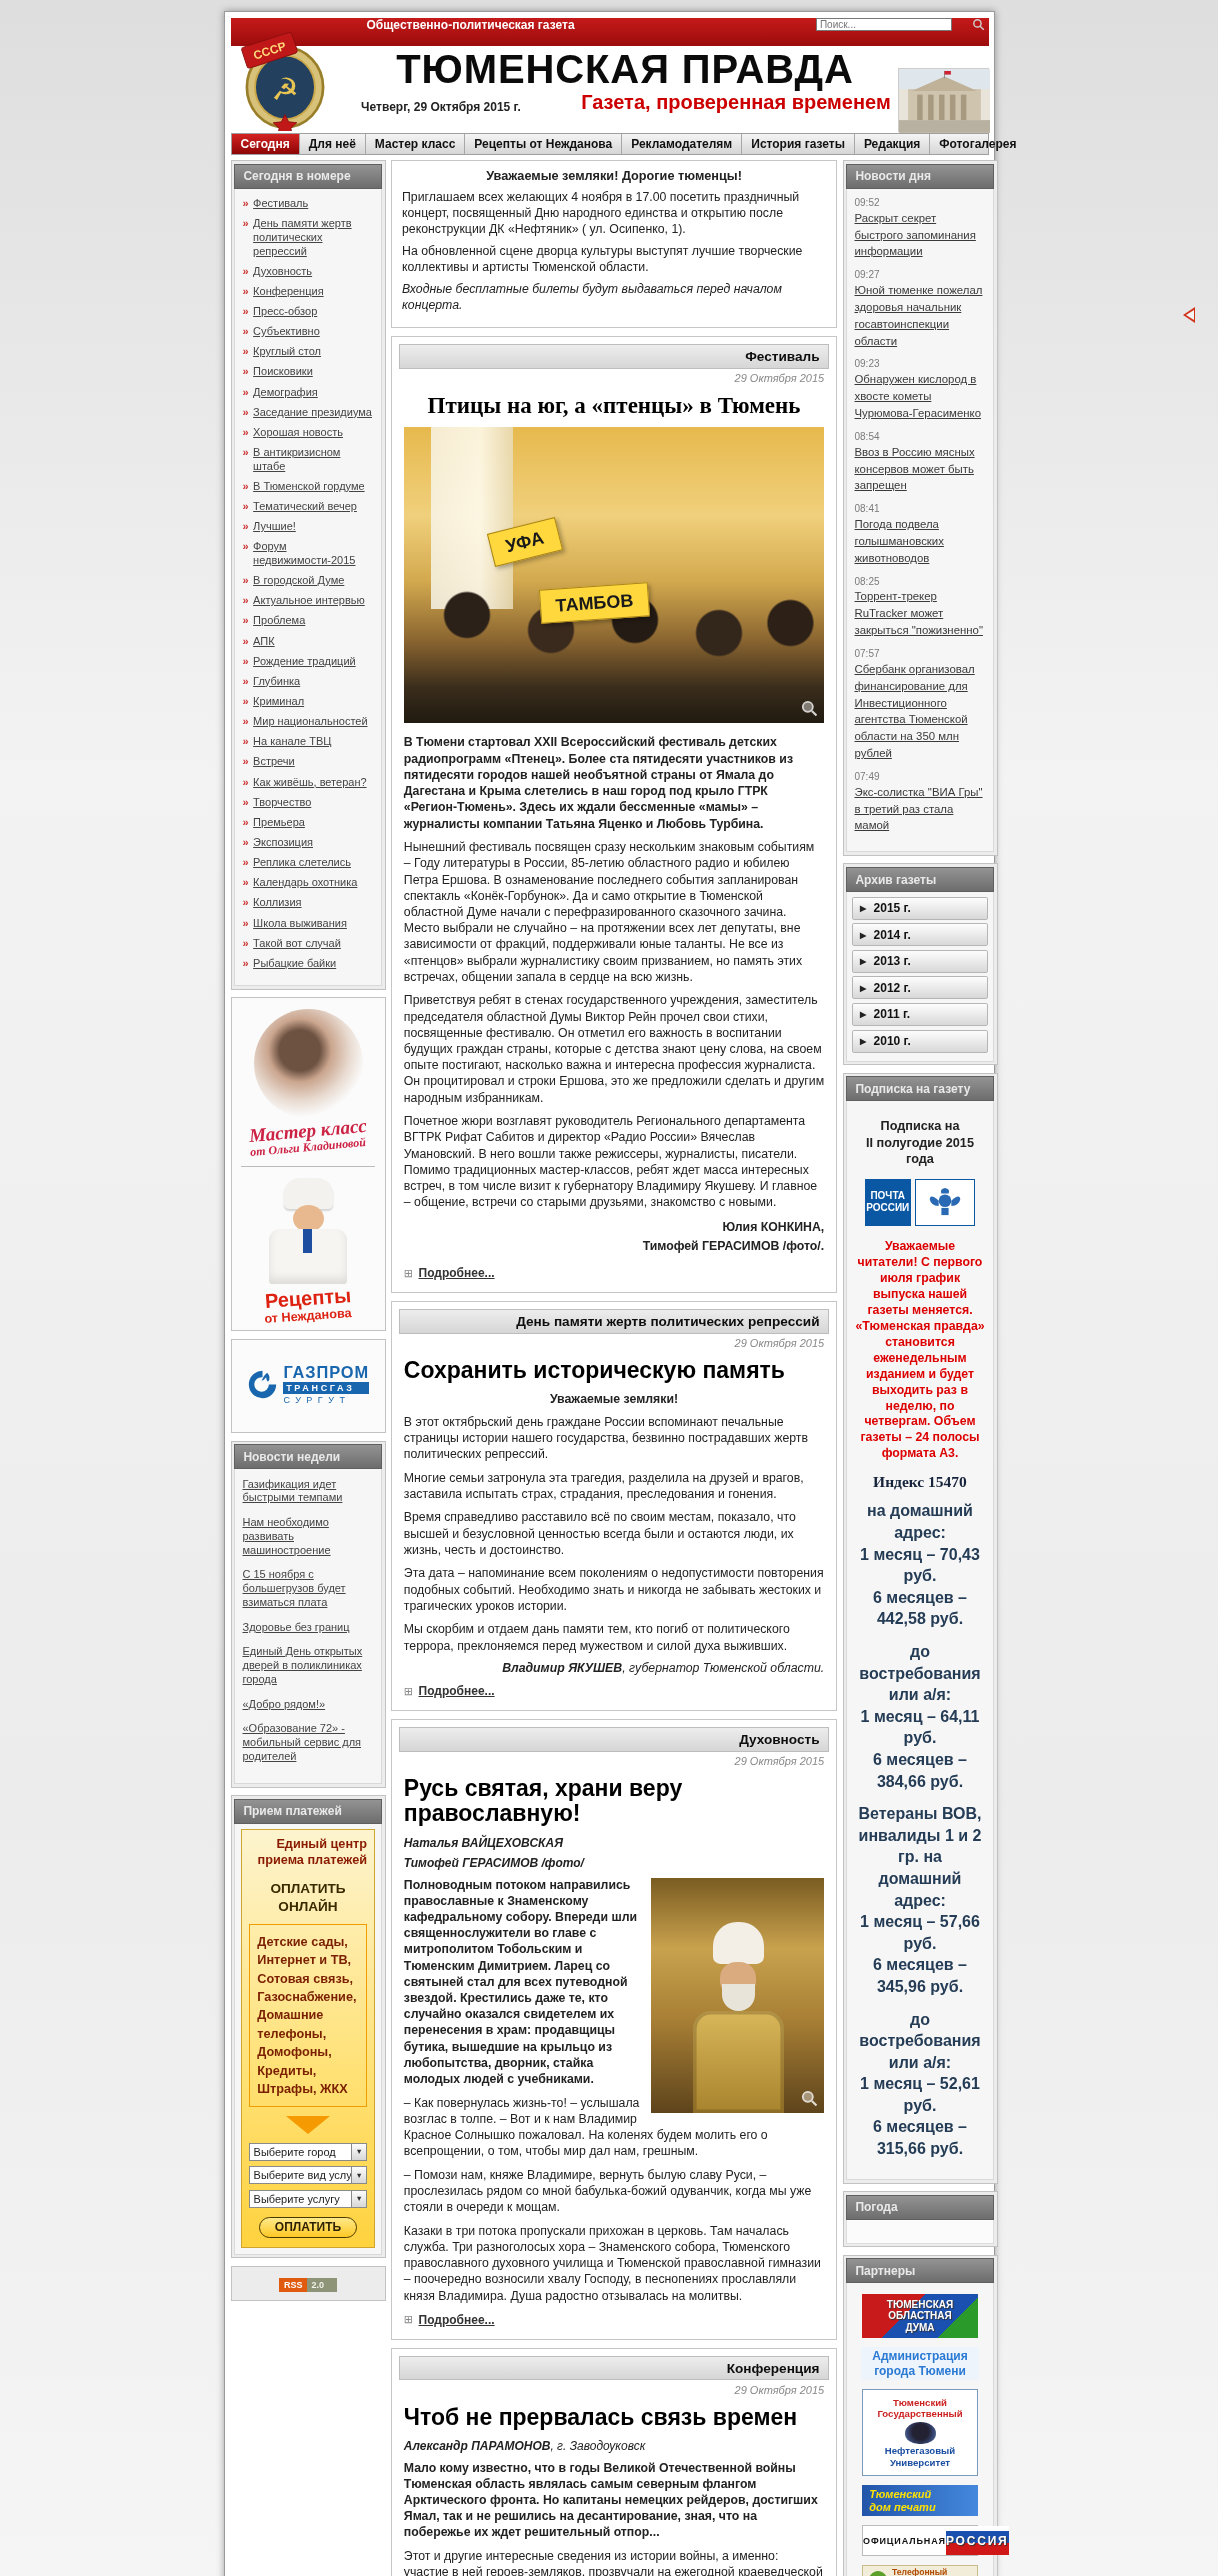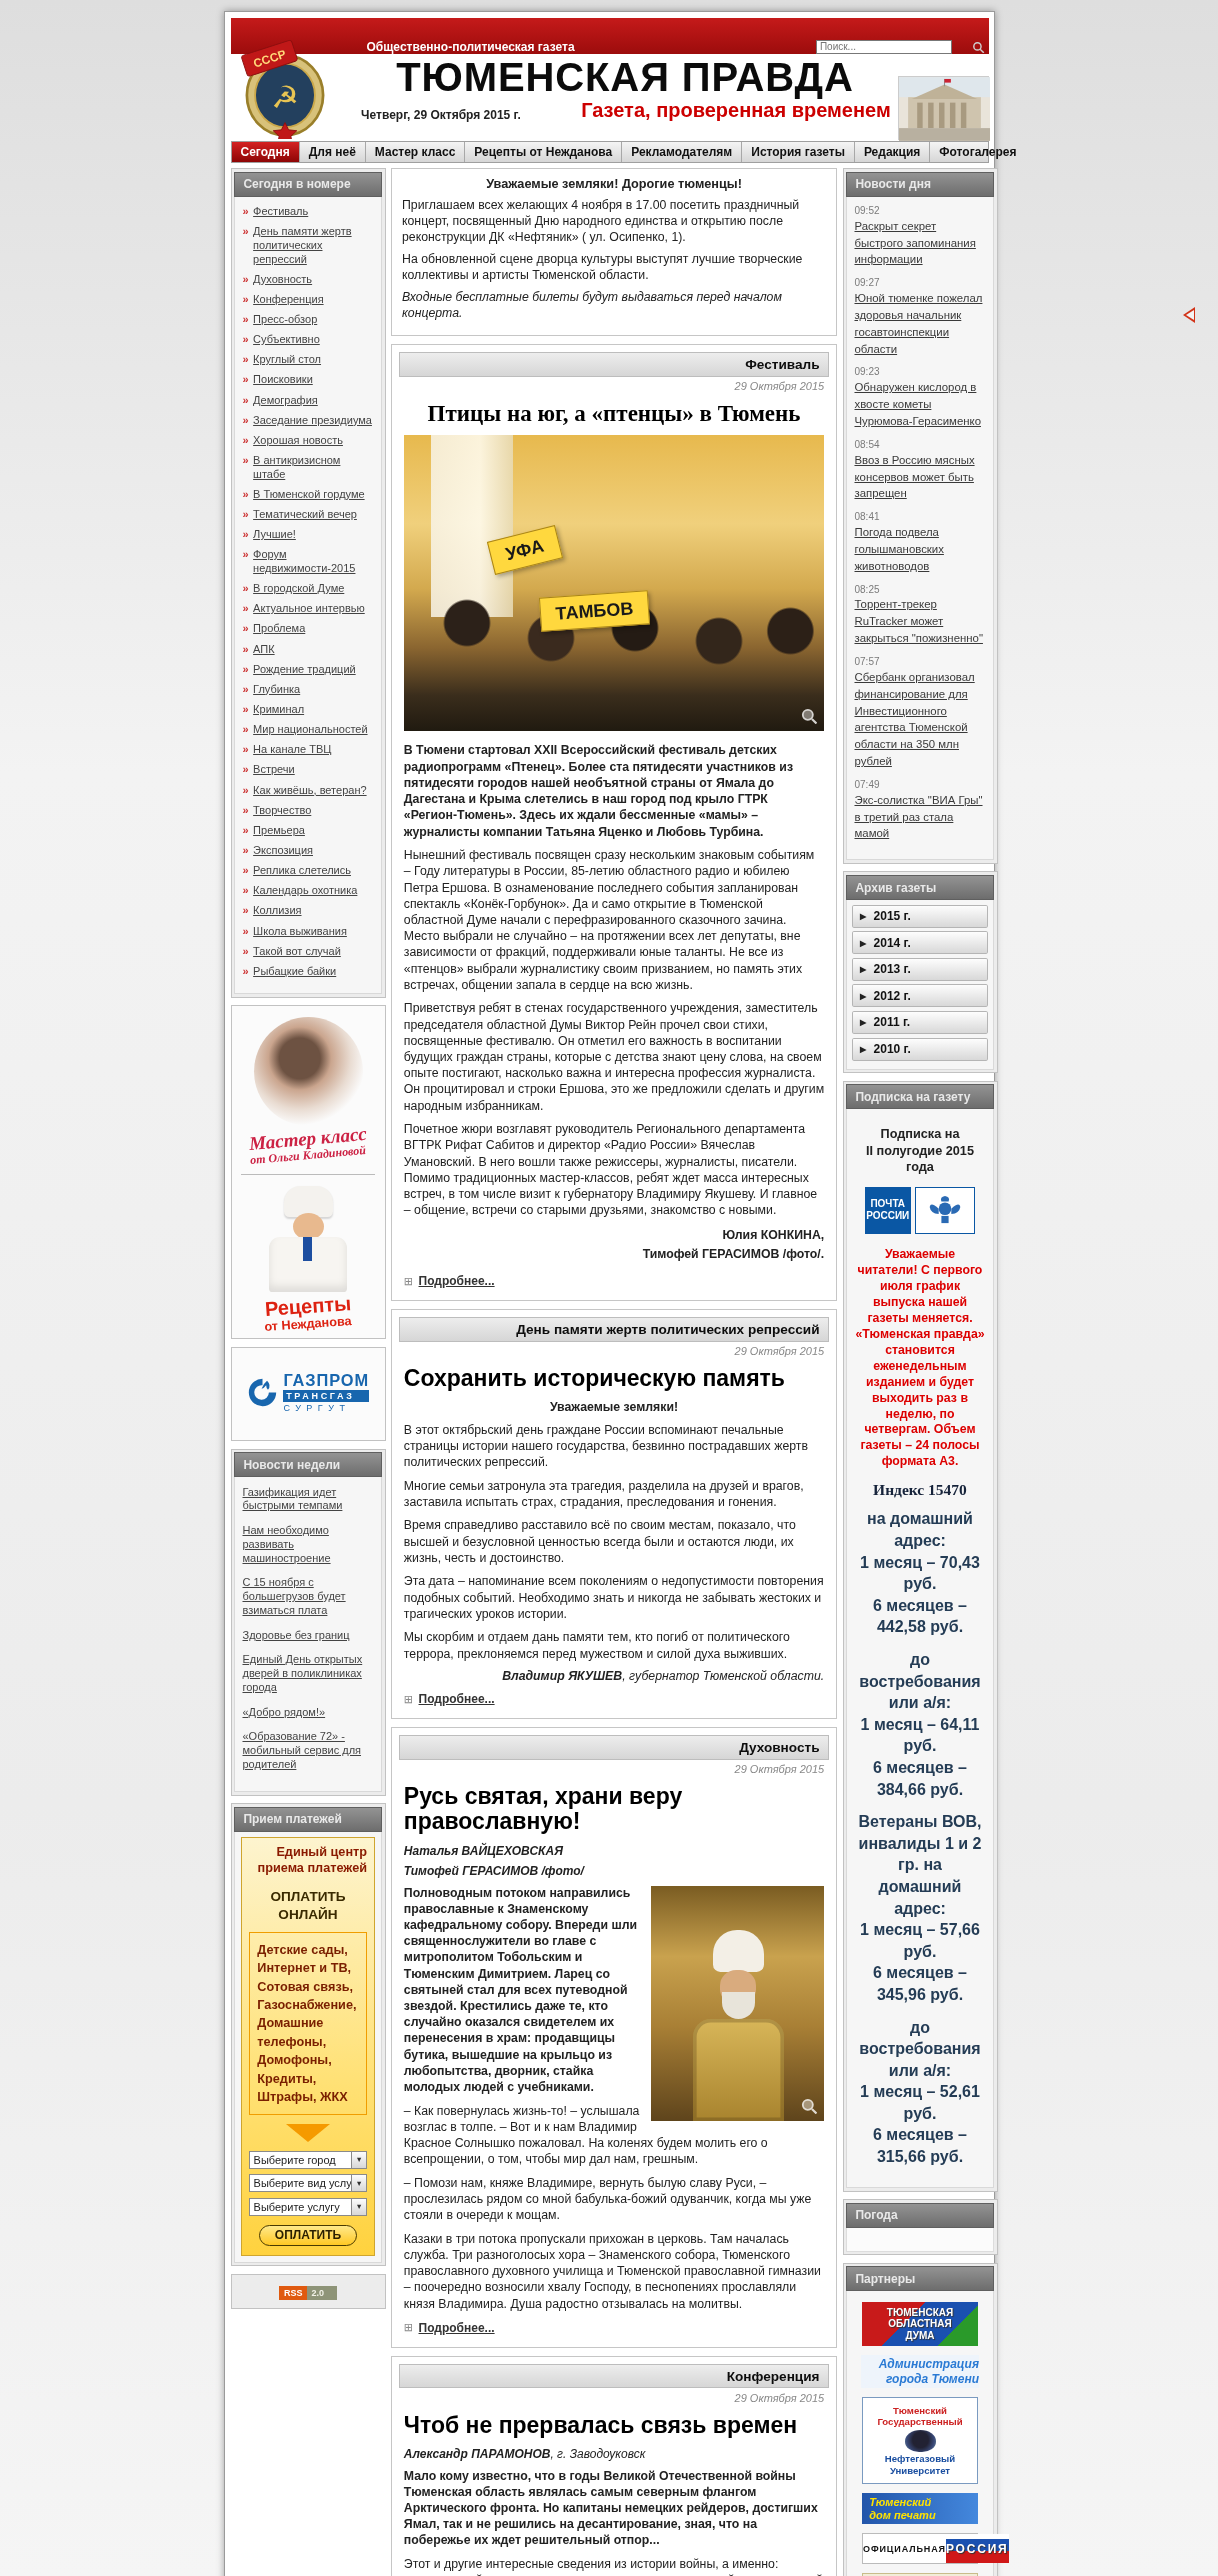--- a/index.html
+++ b/index.html
@@ -10,22 +10,22 @@
     color:#222; position:relative;
   }
   a { color:#444; }
   .container {
     width:771px; margin:11px auto 0; background:#fff;
     border:0.9px solid #9a9a9a; box-shadow:0 0 7.3px rgba(0,0,0,.35);
     padding:5.5px;
   }
   
   .topbar {
-    height:36px; background:linear-gradient(180deg,#c51a1a,#9c0c0c);
-    display:flex; align-items:flex-end; padding-left:136px; position:relative;
+    height:28px; background:linear-gradient(180deg,#c51a1a,#9c0c0c);
+    display:flex; align-items:flex-start; padding-left:136px; position:relative;
   }
   .tagline { color:#fff; font-weight:bold; font-size:12px; }
   .searchwrap { margin-left:auto; display:flex; align-items:center; gap:20px; padding-right:3.6px;}
   .searchwrap input {
     width:136px; height:13.6px; border:0.9px solid #777; font-size:10px; padding:0 2.7px;
     font-family:"Liberation Sans",sans-serif; color:#333; background:#fff;
   }
   .search-ic { width:12.7px; height:12.7px; display:inline-block; }
   
   .masthead { position:relative; height:87px; background:#fff; }
@@ -157,21 +157,21 @@
   .postbox1 { width:46px; height:47px; background:#0a57a4; color:#fff; font-weight:bold; font-size:10px; display:flex; align-items:center; justify-content:center; text-align:center; line-height:1.2; border:0.9px solid #0a57a4;}
   .postbox2 { width:60px; height:47px; background:#fff; border:1.8px solid #0a57a4; display:flex; align-items:center; justify-content:center; }
   .notice { color:#d00; font-weight:bold; font-size:12.3px; text-align:center; line-height:1.3; margin-bottom:11px; }
   .index { font-family:"Liberation Serif", serif; font-weight:bold; font-size:15.5px; text-align:center; color:#16233a; margin-bottom:9px;}
   .pricegrp { text-align:center; font-size:16px; font-weight:bold; color:#243c55; margin-bottom:11px; line-height:1.35;}
   .weather-body { height:24px; background:#fbfbfb; border:0.9px solid #ddd; border-top:none; }
   
   .partners .side-body { display:flex; flex-direction:column; align-items:center; gap:9px; padding:11px 5.5px; }
   .pb { cursor:pointer; }
   .pb-duma { width:116px; height:44px; background:linear-gradient(135deg,#c81a1a 0 40%,#1a50b0 40% 75%,#2a9a2a 75% 100%); display:flex; flex-direction:column; align-items:center; justify-content:center; color:#fff; font-weight:bold; font-size:10px; line-height:1.15; text-shadow:0.9px 0.9px 0.9px #333;}
-  .pb-admin { width:118px; height:33px; background:#eef4fb; display:flex; flex-direction:column; align-items:flex-end; justify-content:center; color:#2a7ad4; font-weight:bold; font-size:12px; line-height:1.2;font-style:italic;}
+  .pb-admin { width:118px; height:33px; background:#eef4fb; display:flex; flex-direction:column; align-items:center; justify-content:center; color:#2a7ad4; font-weight:bold; font-size:12px; line-height:1.2;}
   .pb-univ { width:116px; height:87px; background:#fff; border:0.9px solid #7a9ac0; display:flex; flex-direction:column; align-items:center; justify-content:center; text-align:center; gap:1.8px; padding:3.6px;}
   .pb-univ .u-top { color:#c22; font-size:9.6px; font-weight:bold; line-height:1.2;}
   .pb-univ .u-emb { width:31px; height:22px; border-radius:50% 50% 45% 45%; background:radial-gradient(circle at 50% 45%, #223 0 40%, #3a4a7a 70%, #8aa 100%); }
   .pb-univ .u-bot { color:#1a4ea0; font-size:9.6px; font-weight:bold; line-height:1.2;}
   .pb-dom { width:116px; height:31px; background:linear-gradient(90deg,#2255aa,#4488dd); display:flex; flex-direction:column; justify-content:center; padding-left:7.3px;}
   .pb-dom span { color:#ffe200; font-weight:bold; font-size:11px; line-height:1.15; font-style:italic;}
   .pb-rus { width:116px; height:31px; border:0.9px solid #bbb; display:flex; flex-direction:row; }
   .pb-rus .r1 { flex:1; background:#fff; color:#111; font-weight:bold; font-size:9px; display:flex; align-items:center; justify-content:center; letter-spacing:0.9px;}
   .pb-rus .r2 { flex:1.4; background:linear-gradient(180deg,#fff 0 18%,#1a50b0 18% 60%,#d01818 60% 100%); color:#fff; font-weight:bold; font-size:12px; display:flex; align-items:center; justify-content:center; letter-spacing:1.8px; text-shadow:0.9px 0.9px 0.9px #333;}
   .pb-phone { width:116px; height:35px; background:#f2edd8; border:0.9px solid #c8bd8a; display:flex; align-items:center; gap:4.5px; padding:0 4.5px;}

